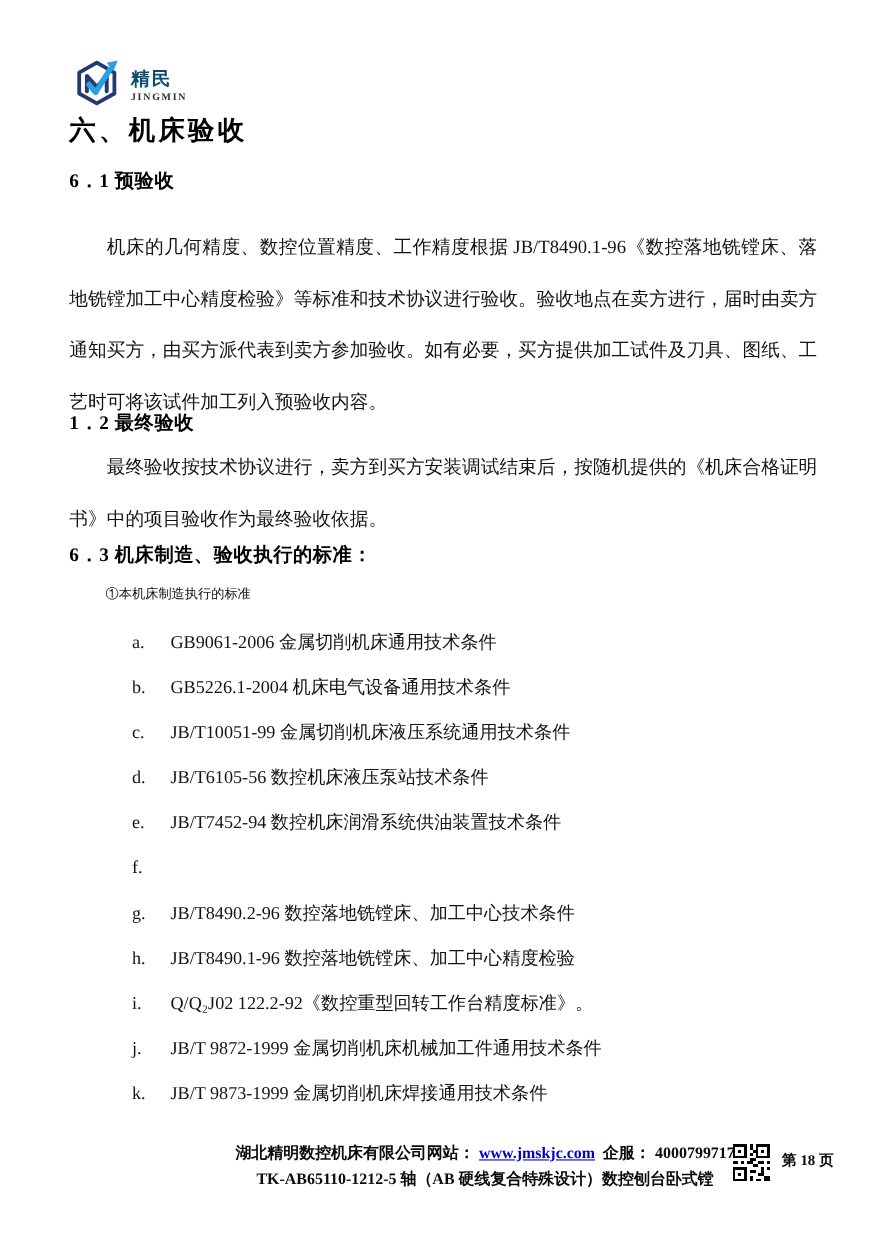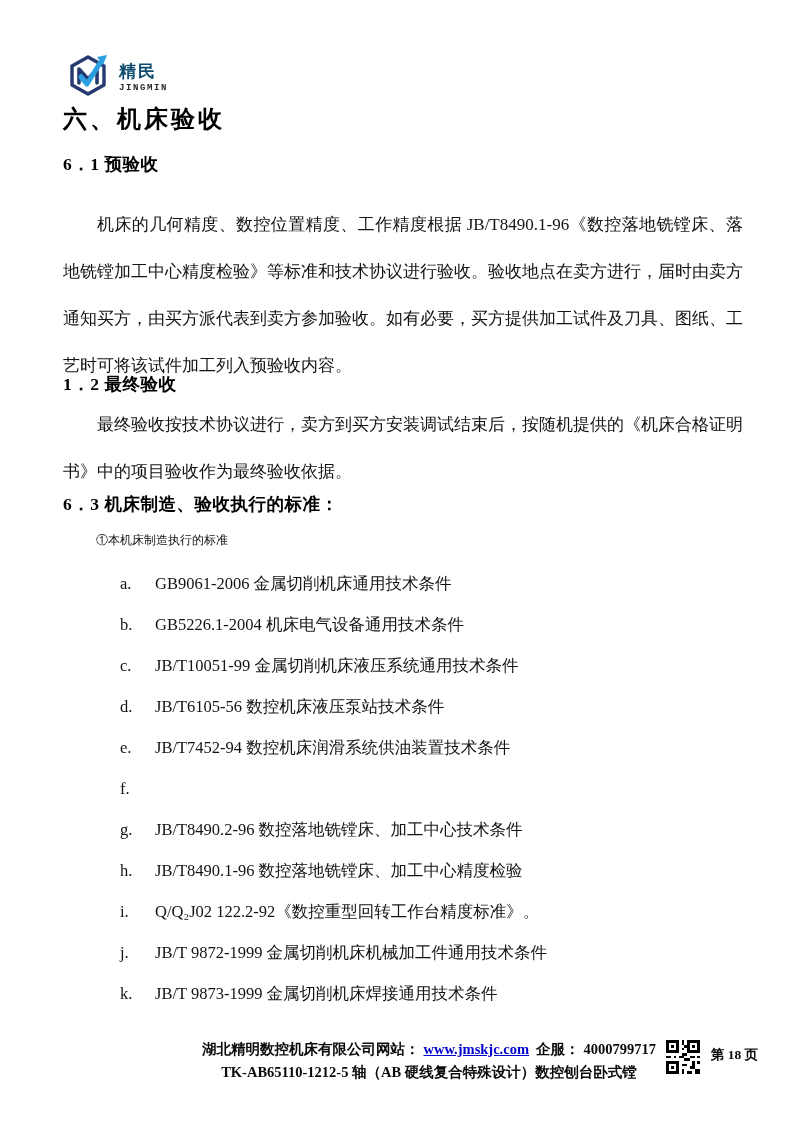--- a/index.html
+++ b/index.html
@@ -25,21 +25,21 @@
     height: 44px;
   }
   .logo-mark { display: inline-flex; }
   .logo-textcol { display: flex; flex-direction: column; line-height: 1; margin-top: 4px; }
   .logo-cn {
     font-size: 17px; font-weight: bold; color: #0c4a6e;
     letter-spacing: 2px; font-family: "Liberation Sans", sans-serif;
   }
   .logo-en {
     font-size: 9px; font-weight: bold; color: #2a2a2a;
-    letter-spacing: 1.6px; margin-top: 4px; font-family: Liberation Mono, monospace;
+    letter-spacing: 1.6px; margin-top: 4px; font-family: Liberation Serif, serif;
   }
 
   
   .page-title {
     margin: 7px 0 0 0;
     font-size: 24px; font-weight: bold; color: #000;
     letter-spacing: 3px; line-height: 28px;
   }
   .sec-heading {
     font-size: 17.5px; font-weight: bold; color: #000;
@@ -74,21 +74,21 @@
     display: flex;
     padding-left: 57px;
     line-height: 41px;
     font-size: 16.5px;
     color: #131313;
     white-space: nowrap;
   }
   .std-letter { width: 35px; flex: 0 0 35px; }
 
   
-  .footer { position: absolute; top: 1038px; left: 4px; right: 0; }
+  .footer { position: absolute; top: 1038px; left: 16px; right: 0; }
   .footer-text {
     text-align: center;
     font-size: 14.5px;
     font-weight: 600;
     line-height: 23px;
     color: #0a0a0a;
     width: 640px;
     margin: 0 0 0 105px;
   }
   .footer-link {

